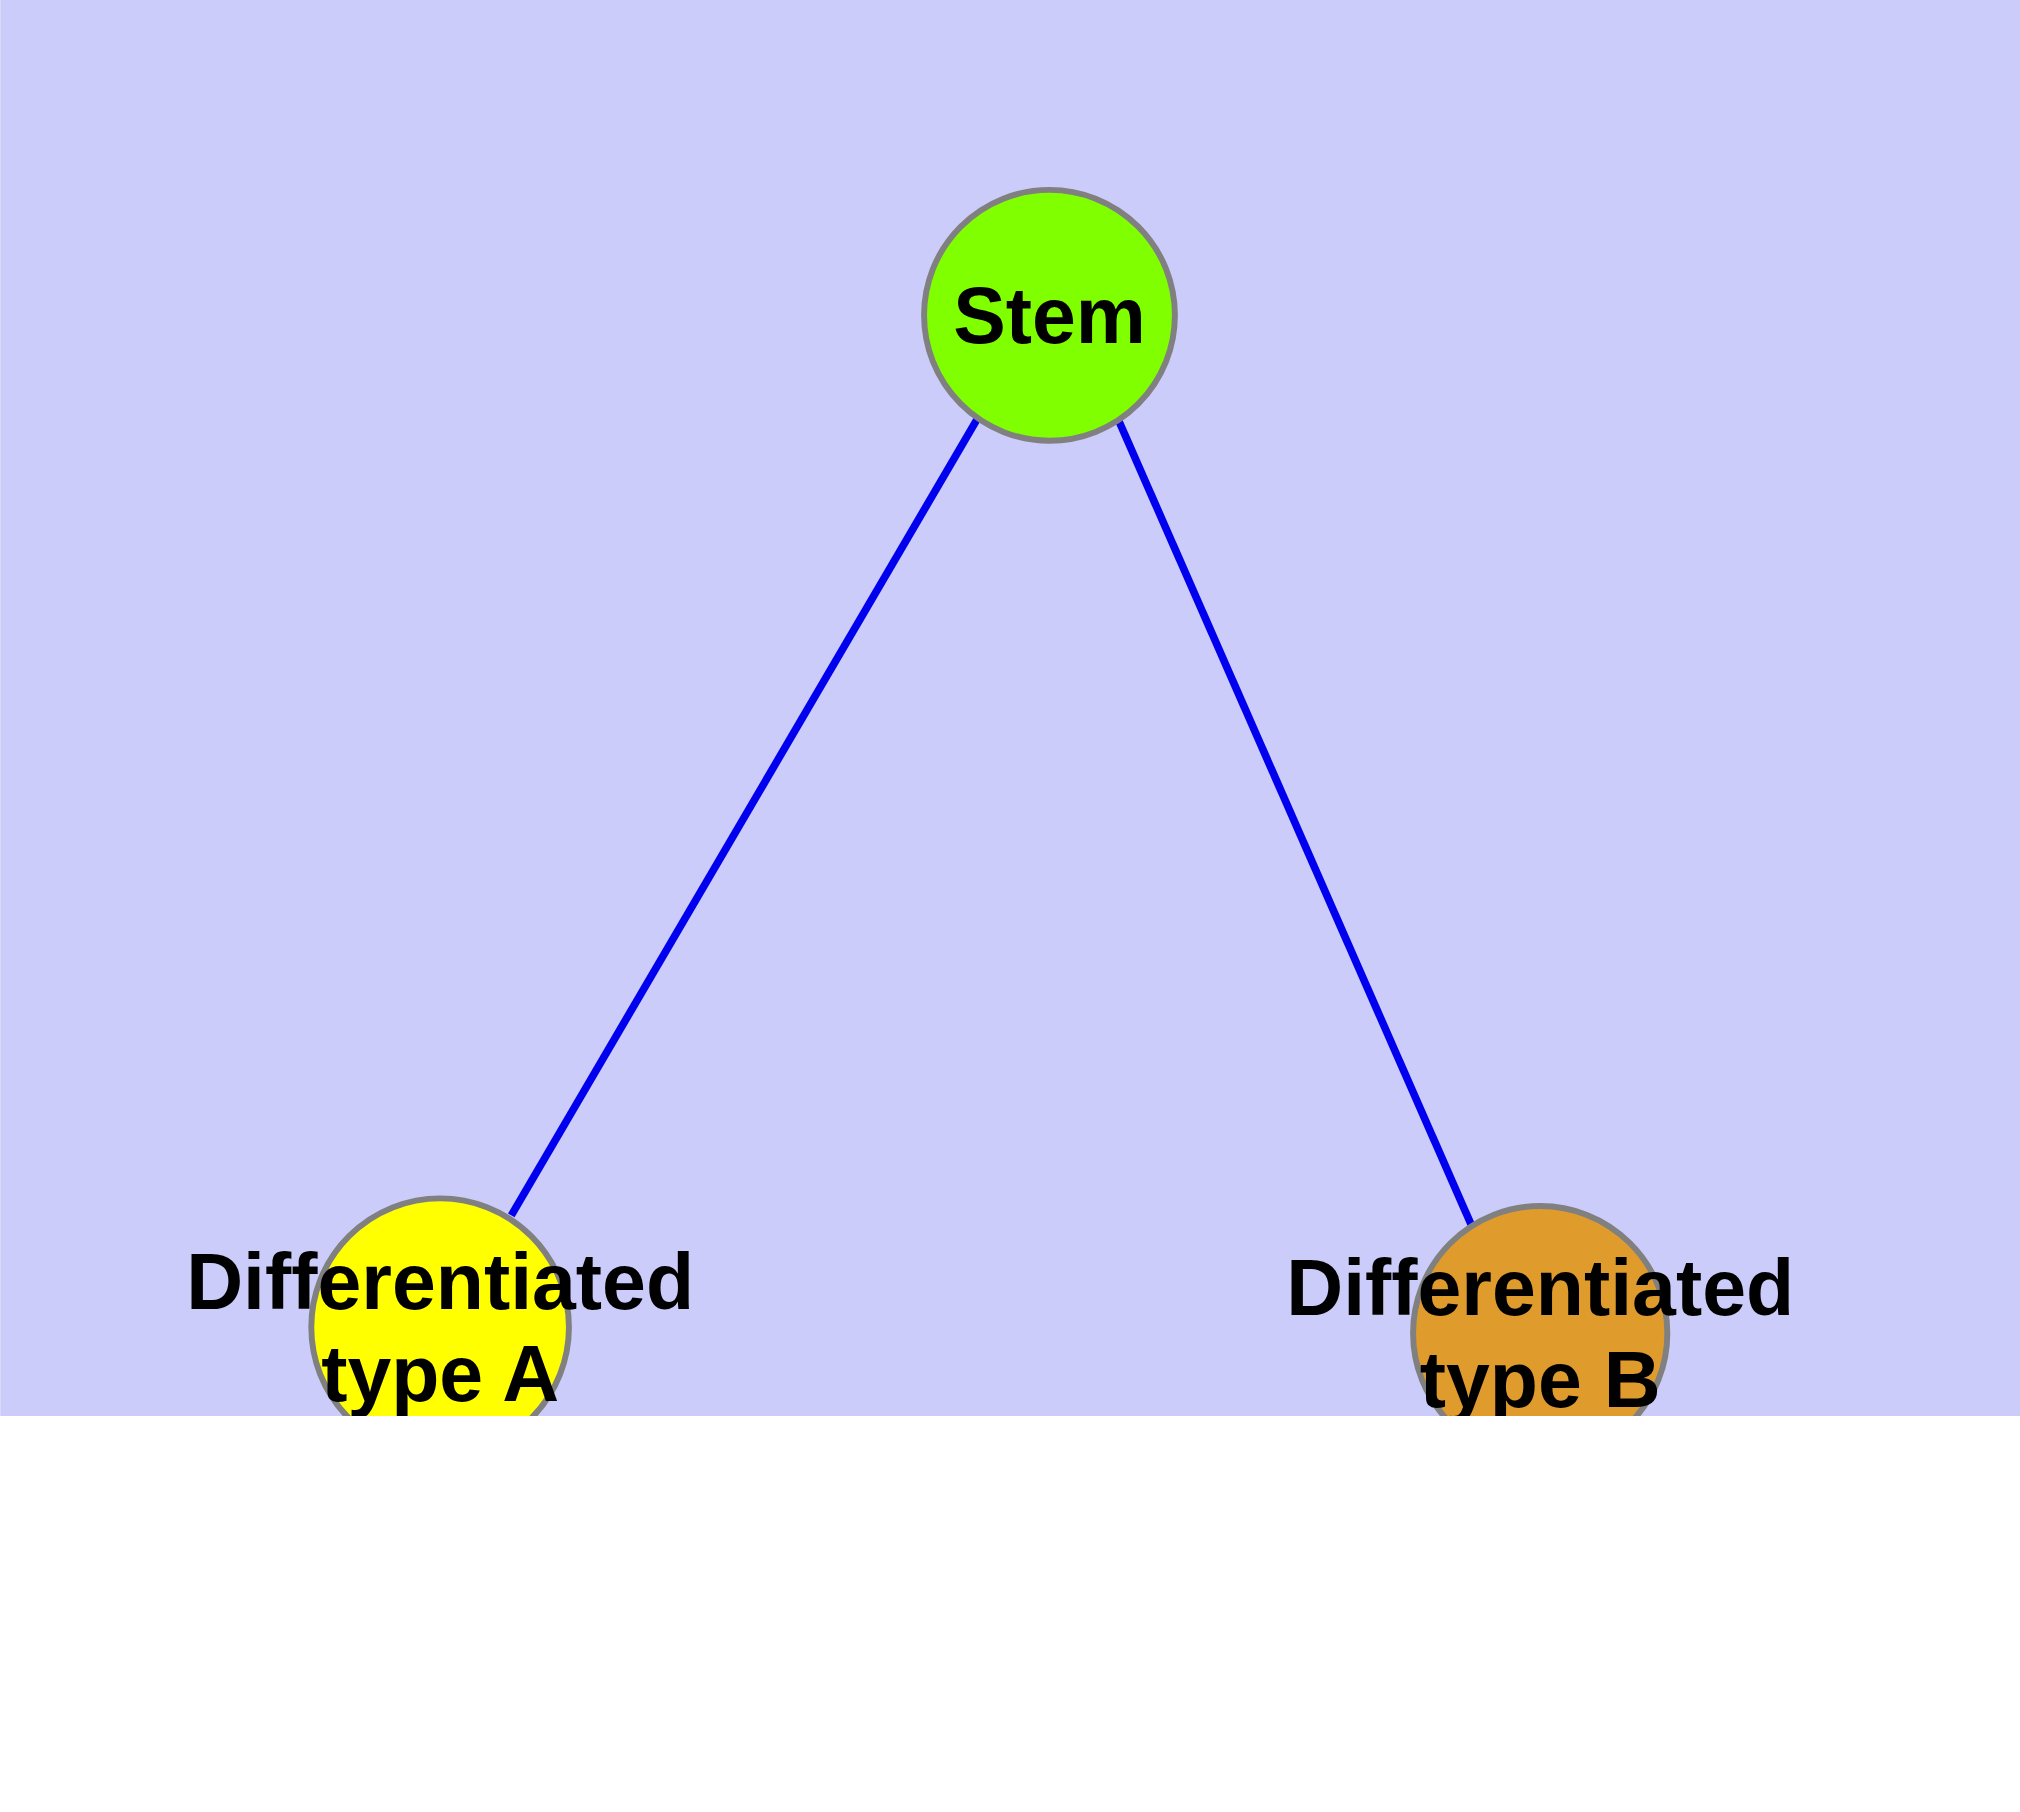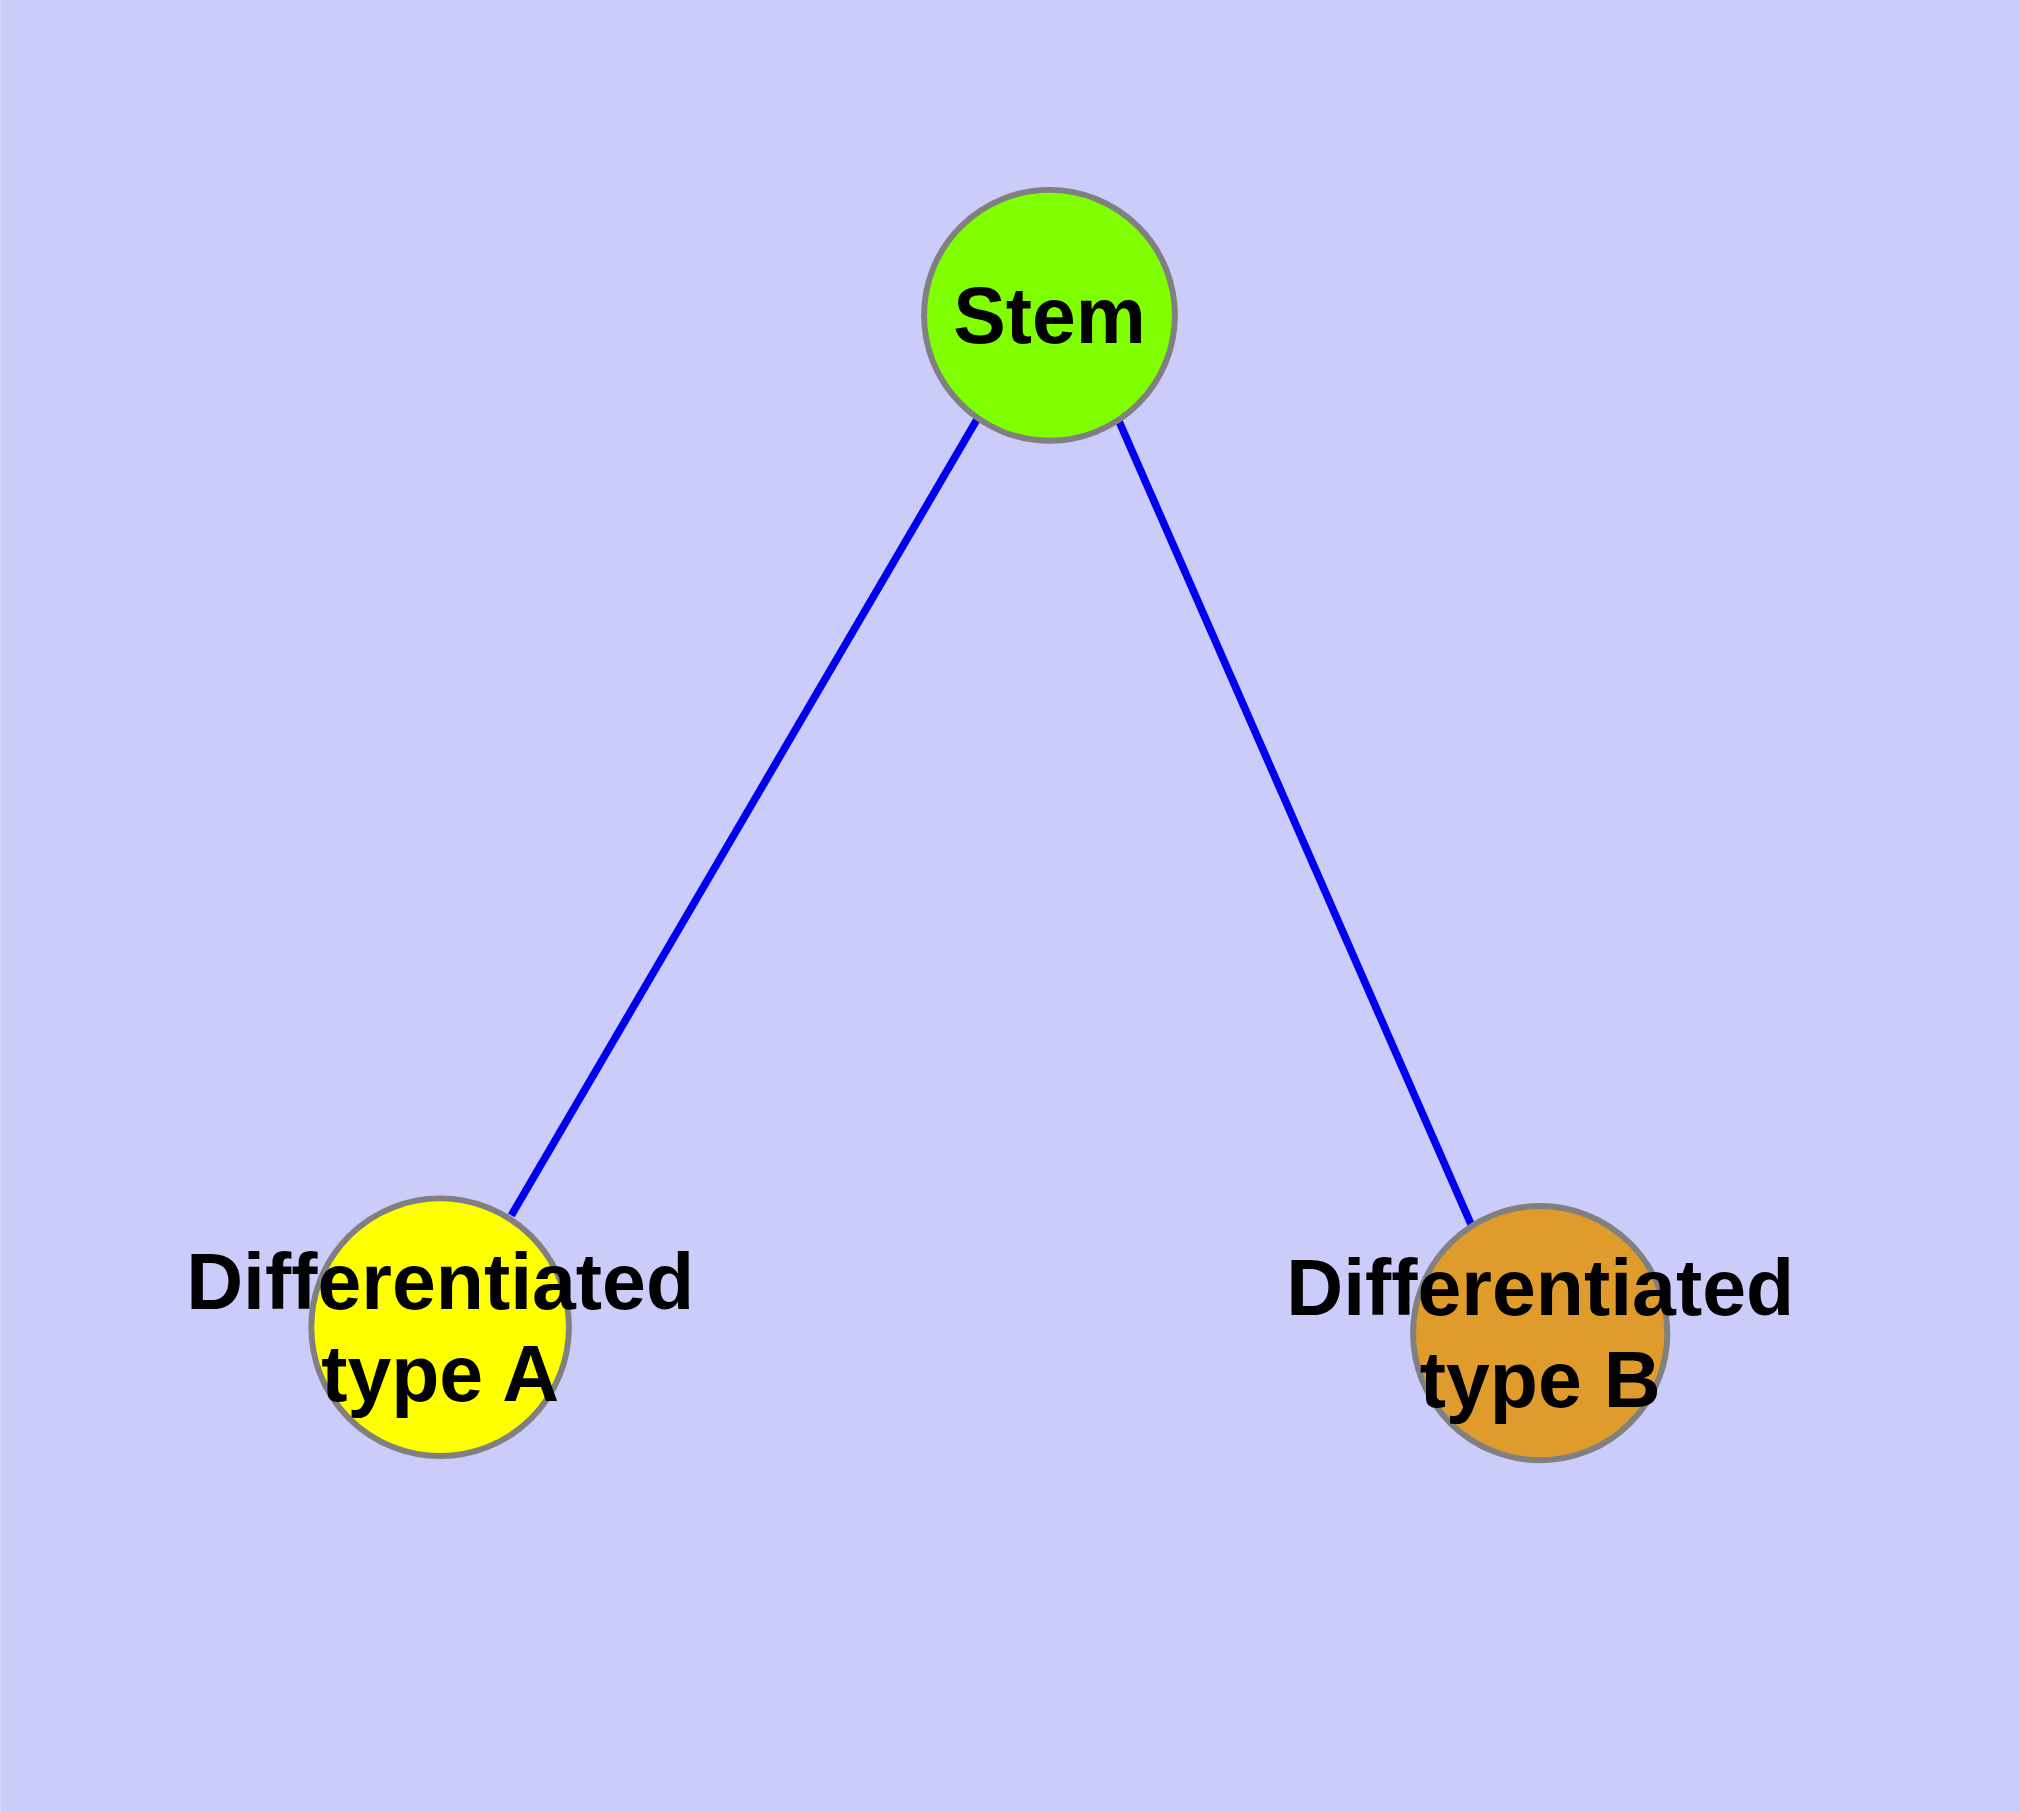--- a/index.html
+++ b/index.html
@@ -4,21 +4,21 @@
 <title>Cell Differentiation Graph</title>
 <style>
   html, body {
     margin: 0;
     padding: 0;
     background: #ffffff;
   }
   #canvas {
     position: relative;
     width: 2021px;
-    height: 1812px;
+    height: 1416px;
     overflow: hidden;
     font-family: "Liberation Sans", sans-serif;
   }
   #graph-svg {
     position: absolute;
     top: 0;
     left: 0;
     width: 2021px;
     height: 1812px;
     display: block;

